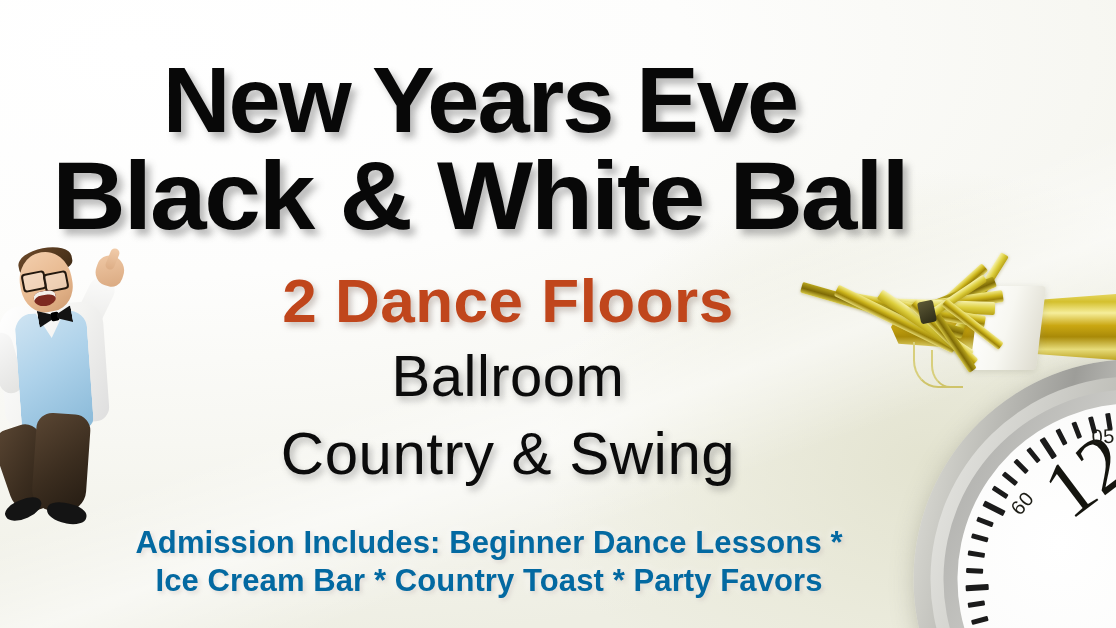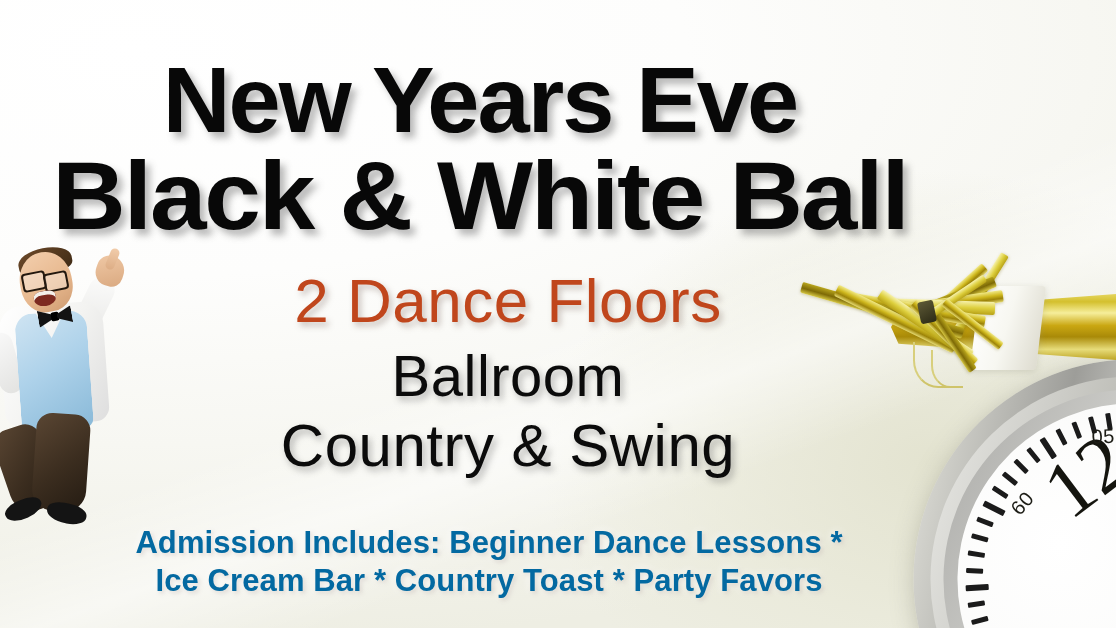--- a/index.html
+++ b/index.html
@@ -215,33 +215,33 @@
     letter-spacing:-2px;
     text-shadow:5px 6px 7px rgba(90,90,90,.42);
     white-space:nowrap;
   }
   .headline.l1{font-size:92px;transform:scaleX(1.02);}
   .headline.l2{font-size:96px;margin-top:6px;transform:scaleX(1.06);}
 
   .sub-block{position:absolute;left:108px;top:270px;width:800px;text-align:center;}
   .dance-floors{
     font-family:"Liberation Sans",sans-serif;
-    font-weight:400;font-size:62px;
+    font-weight:700;font-size:62px;
     color:#C0461C;
     letter-spacing:.5px;line-height:1;
     text-shadow:3px 4px 6px rgba(120,100,90,.38);
   }
   .style-line{
     font-family:"Liberation Sans",sans-serif;
     font-weight:400;color:#0b0b0b;
     letter-spacing:.5px;line-height:1.02;
     text-shadow:3px 4px 7px rgba(95,95,95,.45);
   }
   .style-line.s1{font-size:58px;margin-top:14px;}
-  .style-line.s2{font-size:60px;margin-top:10px;}
+  .style-line.s2{font-size:60px;margin-top:18px;}
 
   .admission{position:absolute;left:76px;top:524px;width:826px;text-align:center;}
   .adm-line{
     font-family:"Liberation Sans",sans-serif;
     font-weight:700;font-size:31px;
     color:#0369a1;
     letter-spacing:.1px;line-height:1.24;
     text-shadow:0 0 9px rgba(255,255,255,.95),2px 2px 4px rgba(150,130,120,.35);
     white-space:nowrap;
   }

